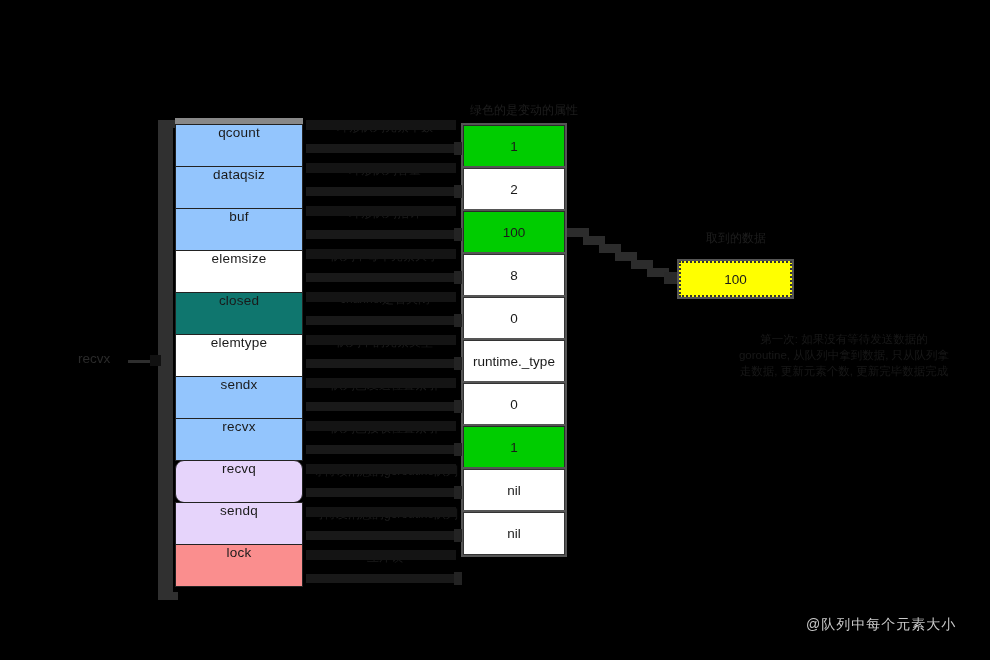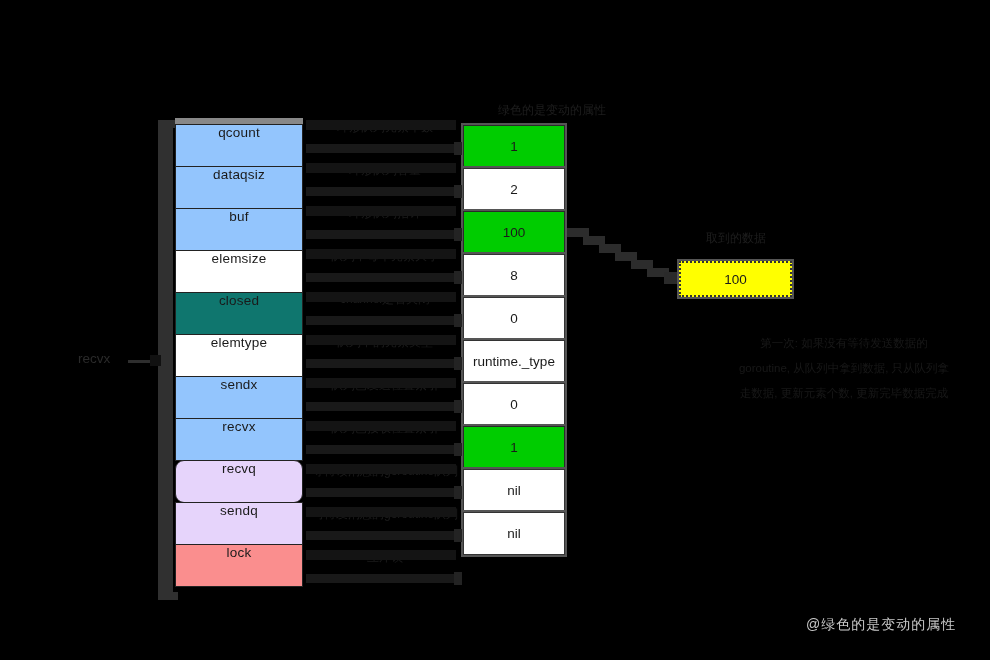--- a/index.html
+++ b/index.html
@@ -169,24 +169,24 @@
     background: #00cc00;
     border: 1px solid #2a2a2a;
     box-shadow: 0 0 0 2px #555555;
   }
   .value-row.boxed {
     box-shadow: 0 0 0 2px #555555;
   }
 
   #value-title {
     position: absolute;
-    left: 481px;
+    left: 470px;
     top: 102px;
     width: 125px;
-    text-align: right;
+    text-align: left;
     font-size: 12px;
     color: #1e1e1e;
   }
 
   
   #yellow-title {
     position: absolute;
     left: 676px;
     top: 230px;
     width: 120px;
@@ -225,21 +225,21 @@
   }
 
   
   #note {
     position: absolute;
     left: 738px;
     top: 331px;
     width: 212px;
     text-align: center;
     font-size: 11.5px;
-    line-height: 25px;
+    line-height: 16px;
     color: #181818;
   }
 
   
   #watermark {
     position: absolute;
     left: 806px;
     top: 616px;
     font-size: 14px;
     color: #c9c9c9;
@@ -373,21 +373,21 @@
   <div class="step" style="left:615px; top:252px; width:22px; height:9px;"></div>
   <div class="step" style="left:631px; top:260px; width:22px; height:9px;"></div>
   <div class="step" style="left:647px; top:268px; width:22px; height:9px;"></div>
   <div id="yellow-stub"></div>
 
   <div id="yellow-title">取到的数据</div>
   <div id="yellow-box">100</div>
 
   <div id="note">第一次: 如果没有等待发送数据的goroutine, 从队列中拿到数据, 只从队列拿走数据, 更新元素个数, 更新完毕数据完成</div>
 
-  <div id="watermark">@绿色的是变动的属性</div>
+  <div id="watermark">@队列中每个元素大小</div>
 
 <div class="leader" style="top: 144px;"></div>
     <div class="leader-tip" style="top: 142px;"></div>
     <div class="leader" style="top: 187px;"></div>
     <div class="leader-tip" style="top: 185px;"></div>
     <div class="leader" style="top: 230px;"></div>
     <div class="leader-tip" style="top: 228px;"></div>
     <div class="leader" style="top: 273px;"></div>
     <div class="leader-tip" style="top: 271px;"></div>
     <div class="leader" style="top: 316px;"></div>

